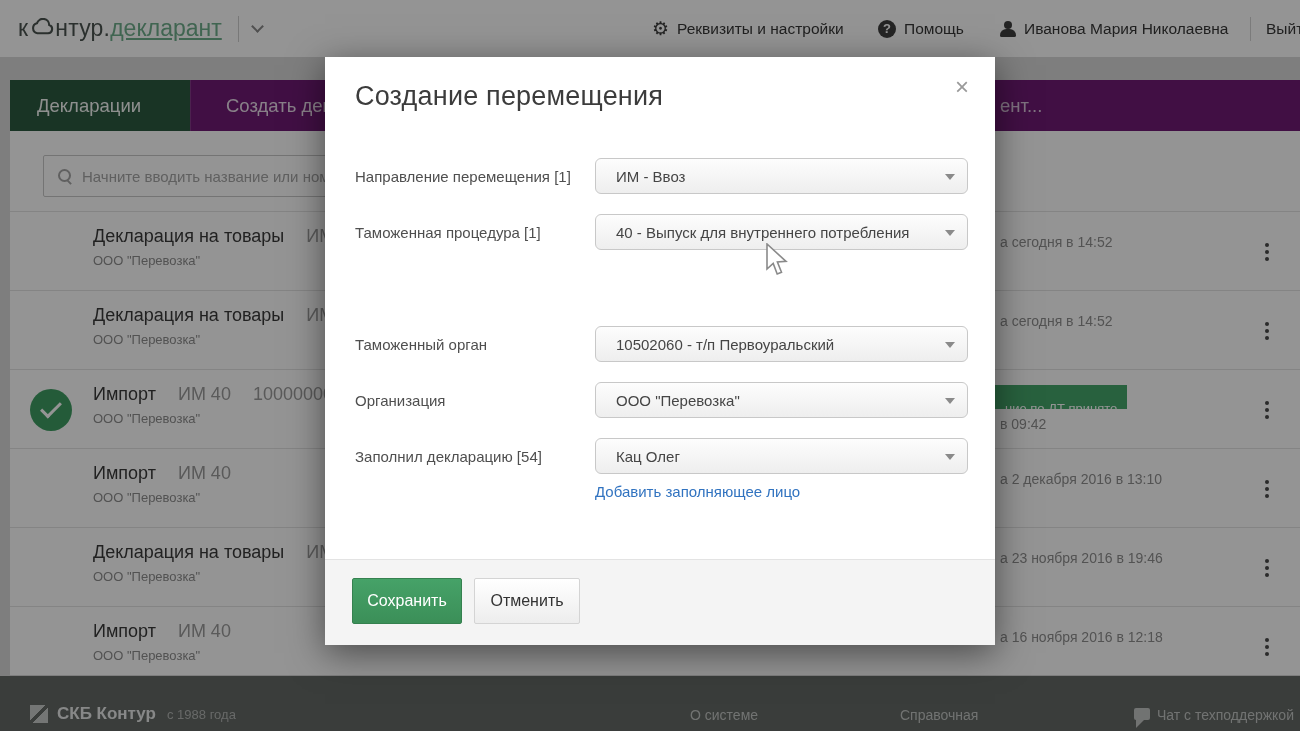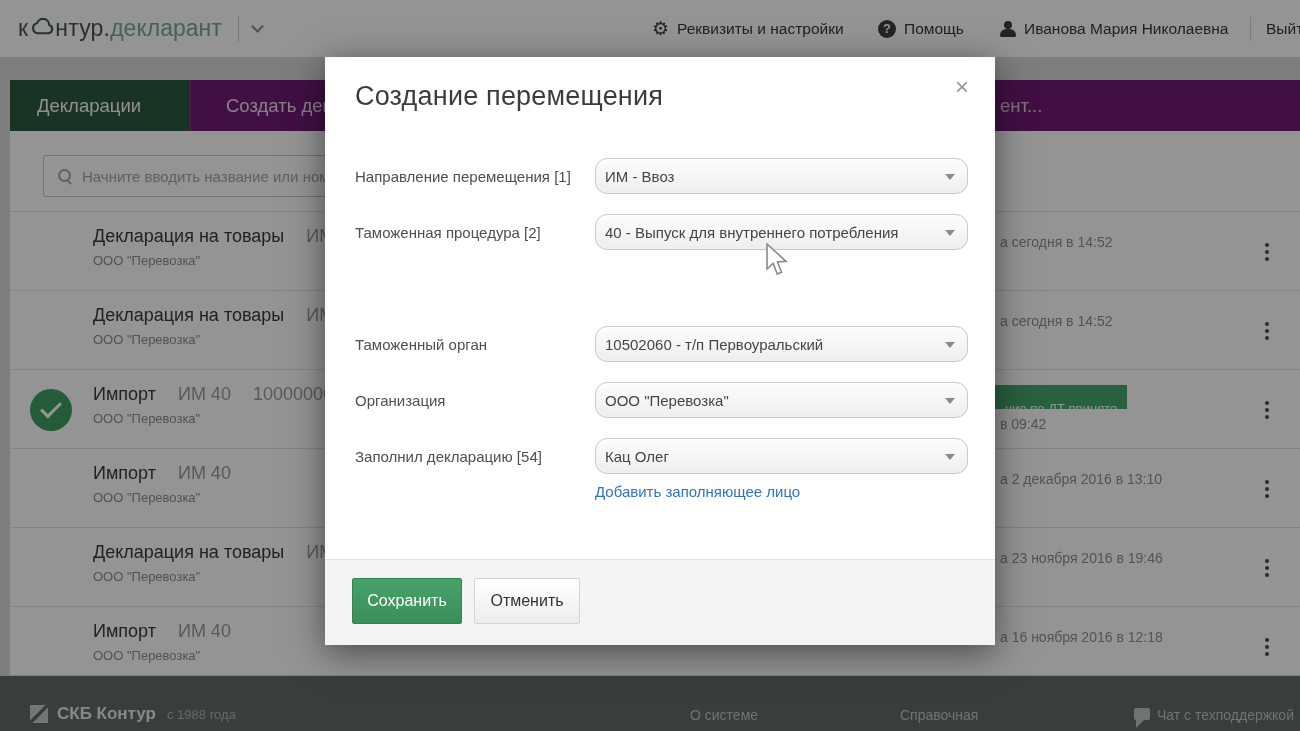--- a/index.html
+++ b/index.html
@@ -7,21 +7,21 @@
   .page {
     position:relative; width:1300px; height:731px; overflow:hidden;
     background:#d9d9d9; font-family:"Liberation Sans", sans-serif;
   }
 
   
   .app-header { position:absolute; top:0; left:0; right:0; height:57px; background:#ffffff; }
   .logo { position:absolute; left:18px; top:0; height:57px; display:flex; align-items:center; }
   .logo-dark { font-size:23px; color:#4b5450; letter-spacing:.2px; }
   .logo-cloud { display:inline-block; margin:0 1px 0 1px; }
-  .logo-green { font-size:23px; color:#6fae8c; }
+  .logo-green { font-size:23px; color:#6fae8c;text-decoration:underline; }
   .logo-divider { width:1px; height:26px; background:#cfcfcf; margin:0 14px 0 16px; }
   .chev-down { width:9px; height:9px; border-right:2px solid #8a8a8a; border-bottom:2px solid #8a8a8a; transform:rotate(45deg); margin-top:-4px; }
   .hmenu-item { position:absolute; top:0; height:57px; display:flex; align-items:center; gap:8px; font-size:15.5px; color:#373737; cursor:pointer; white-space:nowrap; }
   .gear-glyph { font-size:19px; color:#3f3f3f; line-height:1; }
   .q-circle { width:18px; height:18px; border-radius:50%; background:#3f3f3f; color:#fff; font-size:13px; font-weight:bold; display:flex; align-items:center; justify-content:center; }
   .person-ico { position:relative; width:16px; height:16px; }
   .person-ico::before { content:""; position:absolute; left:4px; top:0; width:8px; height:8px; border-radius:50%; background:#3f3f3f; }
   .person-ico::after { content:""; position:absolute; left:0; top:8px; width:16px; height:8px; border-radius:8px 8px 2px 2px; background:#3f3f3f; }
   .hdr-divider { position:absolute; left:1250px; top:17px; width:1px; height:24px; background:#d4d4d4; }
 
@@ -66,22 +66,22 @@
   .chat-ico::after { content:""; position:absolute; left:2px; top:12px; border:4px solid transparent; border-top-color:#c3c6c4; border-left-color:#c3c6c4; }
 
   
   .overlay { position:absolute; inset:0; background:rgba(0,0,0,.42); z-index:5; }
   .modal { position:absolute; left:325px; top:57px; width:670px; height:588px; background:#fff; z-index:10; box-shadow:0 8px 34px rgba(0,0,0,.5); }
   .modal-title { position:absolute; left:30px; top:24px; font-size:27px; color:#3c3c3c; letter-spacing:.2px; }
   .modal-close { position:absolute; right:26px; top:18px; font-size:24px; color:#9a9a9a; cursor:pointer; line-height:1; }
   .field { position:absolute; left:30px; width:610px; height:36px; }
   .f0{top:101px;text-align:center;} .f1{top:157px;} .f2{top:213px;} .f3{top:269px;} .f4{top:325px;} .f5{top:381px;}
   .field-label { position:absolute; left:0; top:0; width:235px; height:36px; display:flex; align-items:center; font-size:15px; color:#4f4f4f; }
-  .selectbox { position:absolute; left:240px; top:0; width:373px; height:36px; border:1px solid #c8c8c8; border-radius:12px;
-    background:linear-gradient(#fdfdfd,#eeeeee); display:flex; align-items:center; padding:0 30px 0 9px; cursor:pointer; }
+  .selectbox { position:absolute; left:240px; top:0; width:373px; height:36px; border:1px solid #c8c8c8; border-radius:6px;
+    background:linear-gradient(#fdfdfd,#eeeeee); display:flex; align-items:center; padding:0 30px 0 20px; cursor:pointer; }
   .selectbox-empty { background:#f6f6f6; }
   .select-value { font-size:15px; color:#454545; white-space:nowrap; overflow:hidden; }
   .select-ph { color:#a9a9a9; }
   .caret { position:absolute; right:12px; top:15px; width:0; height:0; border-left:5px solid transparent; border-right:5px solid transparent; border-top:6px solid #8a8a8a; }
   .add-link { position:absolute; left:270px; top:426px; font-size:15px; color:#3173c0; cursor:pointer; }
   .modal-footer { position:absolute; left:0; bottom:0; width:670px; height:86px; background:#f4f4f4; border-top:1px solid #e3e3e3; }
   .btn { position:absolute; top:18px; height:46px; border-radius:2px; font-size:16px; display:flex; align-items:center; justify-content:center; cursor:pointer; font-family:"Liberation Sans",sans-serif; }
   .btn-save { left:27px; width:110px; background:linear-gradient(#46a268,#3b8f58); border:1px solid #35814f; color:#fff; }
   .btn-cancel { left:149px; width:106px; background:linear-gradient(#ffffff,#ededed); border:1px solid #d4d4d4; color:#333; }
 
@@ -244,21 +244,21 @@
 
     <div class="field f0">
       <div class="field-label">Направление перемещения [1]</div>
       <div class="selectbox">
         <span class="select-value">ИМ - Ввоз</span>
         <span class="caret"></span>
       </div>
     </div>
 
     <div class="field f1">
-      <div class="field-label">Таможенная процедура [2]</div>
+      <div class="field-label">Таможенная процедура [1]</div>
       <div class="selectbox">
         <span class="select-value">40 - Выпуск для внутреннего потребления</span>
         <span class="caret"></span>
       </div>
     </div>
 
 
     <div class="field f3">
       <div class="field-label">Таможенный орган</div>
       <div class="selectbox">

